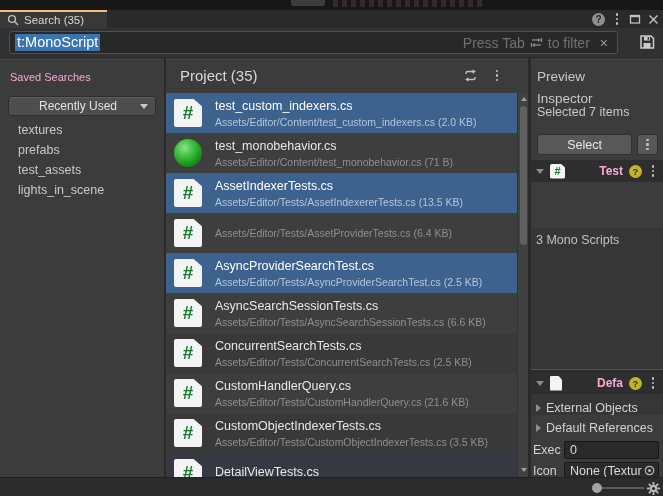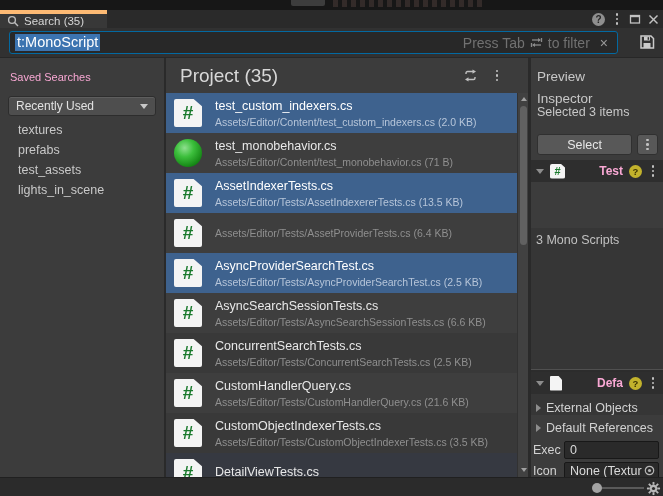--- a/index.html
+++ b/index.html
@@ -13,21 +13,21 @@
 
   
   .top-strip { left:0; top:0; width:663px; height:10px; background:#171717; }
   .bg-artifact-tab { position:absolute; left:291px; top:0; width:34px; height:6px; background:#3d3d3d; border-radius:0 0 2px 2px; }
   .bg-artifact-text { position:absolute; left:333px; top:0; width:150px; height:7px;
     background:repeating-linear-gradient(90deg,#4a3b38 0 5px,#171717 5px 9px); opacity:.55; }
 
   
   .tab-bar { left:0; top:10px; width:663px; height:18px; background:#2a2a2a; }
   .tab { position:absolute; left:0; top:0; width:107px; height:18px; background:#383838;
-    border-top:4px solid #fdba74; display:flex; align-items:center; gap:5px; padding-left:7px; }
+    border-top:2px solid #fdba74; display:flex; align-items:center; gap:5px; padding-left:7px; }
   .tab-label { font-size:11.5px; color:#d6d6d6; }
   .win-icons { position:absolute; right:4px; top:0; height:18px; display:flex; align-items:center; gap:7px; }
   .help-circle { width:13px; height:13px; border-radius:50%; background:#8f8f8f; color:#262626;
     font-size:10px; font-weight:bold; display:flex; align-items:center; justify-content:center; }
   .kebab { width:10px; height:14px; display:flex; flex-direction:column; align-items:center; justify-content:center; gap:2px; }
   .kebab i { width:2.5px; height:2.5px; border-radius:50%; background:#c2c2c2; }
 
   
   .search-row { left:0; top:28px; width:663px; height:30px; background:#313131; border-bottom:1px solid #272727; }
   .search-input { position:absolute; left:9px; top:3px; width:609px; height:23px; background:#282828;
@@ -36,34 +36,34 @@
   .flex-sp { flex:1; }
   .hint { color:#717171; font-size:14px; display:flex; align-items:center; gap:5px; white-space:nowrap; }
   .clear-x { color:#9a9a9a; font-size:14px; margin:0 9px 0 10px; line-height:1; }
   .save-slot { position:absolute; left:637px; top:4px; width:20px; height:20px; display:flex; align-items:center; justify-content:center; }
 
   
   .sidebar { left:0; top:58px; width:164px; height:419px; background:#3c3c3c; }
   .sidebar-title { position:absolute; left:10px; top:13px; font-size:11px; color:#f9a8d4; }
   .dropdown { position:absolute; left:8px; top:38px; width:148px; height:20px; background:#4e4e4e;
     border-radius:3px; border:1px solid #2d2d2d; box-shadow:inset 0 1px 0 #5e5e5e;
-    display:flex; align-items:center; padding:0 7px; }
+    display:flex; align-items:center; padding:0 7px;text-align:center; }
   .dropdown-label { font-size:12px; color:#e2e2e2; flex:1; }
   .caret-down { width:0; height:0; border-left:4.5px solid transparent; border-right:4.5px solid transparent; border-top:5px solid #c8c8c8; }
   .saved-list { position:absolute; left:0; top:62px; width:164px; }
   .saved-item { height:20px; display:flex; align-items:center; padding-left:18px; font-size:12.5px; color:#c9c9c9; }
 
   .vdiv1 { left:164px; top:58px; width:2px; height:419px; background:#2a2a2a; }
   .vdiv2 { left:528px; top:58px; width:3px; height:419px; background:#2a2a2a; }
 
   
   .results-col { left:166px; top:58px; width:362px; height:419px; background:#3a3a3a; }
   .results-header { position:absolute; left:0; top:0; width:362px; height:35px; background:#3c3c3c;
     display:flex; align-items:center; }
-  .results-title { margin-left:14px; font-size:19px; color:#d8d8d8; }
+  .results-title { margin-left:14px; font-size:15px; color:#d8d8d8; }
   .hdr-icons { margin-left:auto; margin-right:26px; display:flex; align-items:center; gap:14px; }
   .results-list { position:absolute; left:0; top:35px; width:351px; height:384px; overflow:hidden; }
   .row { height:40px; display:flex; align-items:center; padding-left:8px; }
   .row.alt-light { background:#3e3e3e; }
   .row.alt-dark  { background:#393939; }
   .row.selected  { background:#3e628e; }
   .results-list .row:last-child:not(.selected) { background:#363941; }
   .row-icon { width:28px; height:28px; flex:0 0 28px; }
   .row-icon.cs { background:#f4f4f4; border-radius:2px;
     clip-path:polygon(0 0,70% 0,100% 26%,100% 100%,0 100%);
@@ -323,21 +323,21 @@
       <span class="sb-down">
           <span class="tri-down"></span>
         </span>
     </div>
   </div>
 
   <div class="abs vdiv2"></div>
 
   <div class="abs inspector">
     <div class="insp-title">Preview Inspector</div>
-    <div class="insp-summary">Selected 3 items</div>
+    <div class="insp-summary">Selected 7 items</div>
     <div class="select-btn">Select</div>
     <div class="select-kebab">
         <span class="kebab">
           <i></i>
           <i></i>
           <i></i>
         </span>
       </div>
 
     <div class="section-hdr hdr-test">

